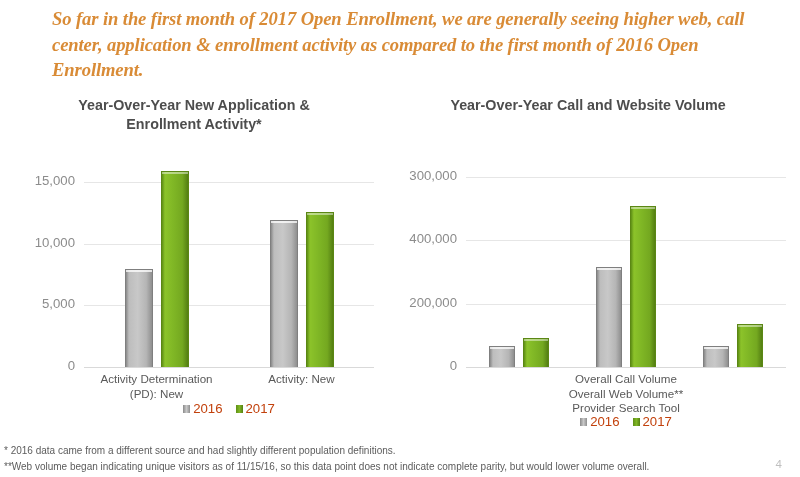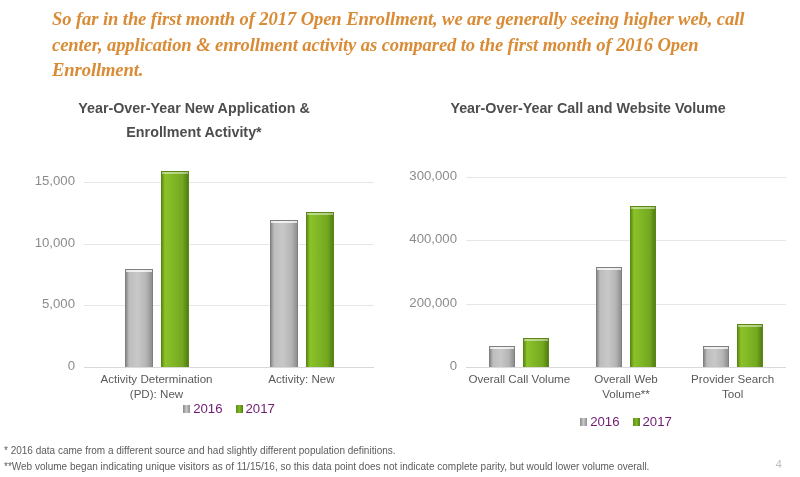--- a/index.html
+++ b/index.html
@@ -42,21 +42,21 @@
 
   .chart-title {
     position: absolute;
     top: 0;
     left: 0;
     width: 100%;
     text-align: center;
     font-size: 14.3px;
     font-weight: bold;
     color: #4d4d4d;
-    line-height: 24px;
+    line-height: 19px;
   }
   .panel-left .chart-title  { padding: 0 36px; box-sizing: border-box; }
   .panel-right .chart-title { padding: 0 46px; box-sizing: border-box; }
 
   
   .plot {
     position: absolute;
     left: 0;
     right: 0;
   }
@@ -125,21 +125,21 @@
     box-shadow: inset 0 2px 0 rgba(255,255,255,0.45);
   }
 
   
   .cats {
     position: absolute;
     left: 0; right: 0;
     display: flex;
   }
   .panel-left .cats  { top: 276px; left: 76px; right: 6px; }
-  .panel-right .cats { top: 276px; left: 84px; right: 8px; }
+  .panel-right .cats { top: 276px; left: 84px; right: 8px; flex-direction: column; }
   .cat {
     flex: 1 1 0;
     text-align: center;
     font-size: 11.6px;
     line-height: 14.5px;
     color: #595959;
     padding: 0 2px;
     box-sizing: border-box;
   }
 
@@ -152,21 +152,21 @@
     gap: 13px;
     left: 0; right: 0;
   }
   .panel-left .legend  { top: 305px; left: 76px; right: 6px; }
   .panel-right .legend { top: 318px; left: 84px; right: 8px; }
   .legend-item {
     display: flex;
     align-items: center;
     gap: 3px;
     font-size: 13.2px;
-    color: #701a75;
+    color: #c2410c;
   }
   .swatch {
     width: 7px;
     height: 8px;
     display: inline-block;
   }
   .swatch-2016 { background: linear-gradient(to right,#8a8a8a,#c8c8c8,#8f8f8f); }
   .swatch-2017 { background: linear-gradient(to right,#5f8f16,#80b726,#547f12); }
 
   

